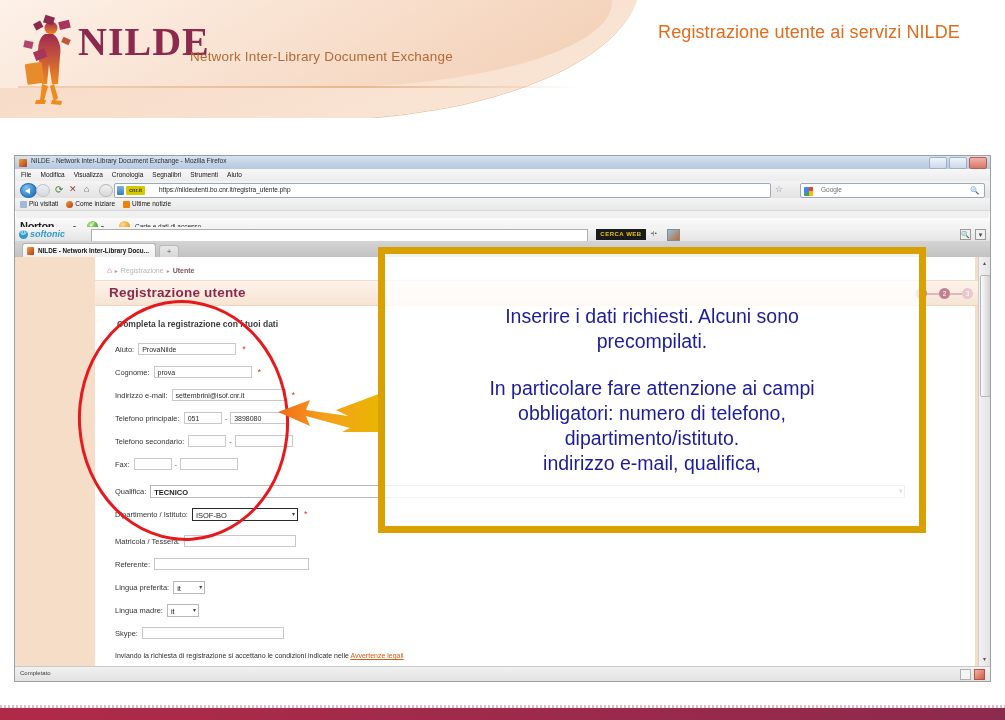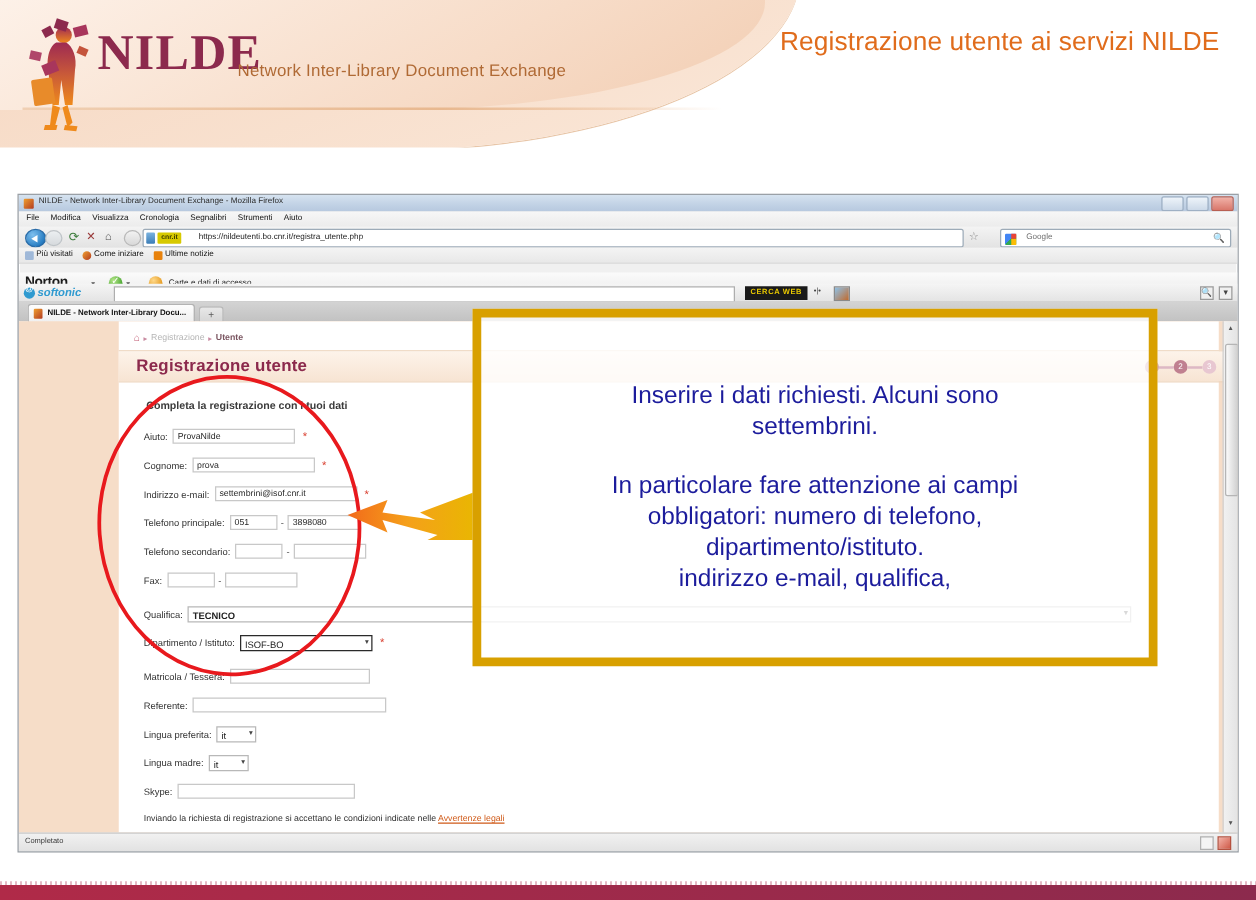--- a/index.html
+++ b/index.html
@@ -41,22 +41,23 @@
     font-size:40px;font-weight:700;letter-spacing:1px;
     color:#8c2a4d;line-height:40px;
   }
   #logo-tagline{
     position:absolute;left:190px;top:49px;
     font-size:13.5px;color:#b06a35;letter-spacing:0.2px;
     font-family:"Liberation Sans", sans-serif;
   }
   #slide-title{
     position:absolute;left:624px;top:22px;width:370px;
-    font-size:21px;color:#e06c1c;letter-spacing:0.1px;
+    font-size:18px;color:#e06c1c;letter-spacing:0.1px;
     font-family:"Liberation Sans", sans-serif;
+    text-align:center;
   }
 
   
   #browser{
     position:absolute;left:14px;top:155px;width:975px;height:525px;
     background:#f0f0f0;
     border:1px solid #9aa0a6;
     box-shadow:0 0 0 1px #ffffff inset;
     overflow:hidden;
     font-family:"Liberation Sans", sans-serif;
@@ -637,21 +638,21 @@
       <stop offset="55%" stop-color="#f5a01a"></stop>
       <stop offset="100%" stop-color="#f26a1b"></stop>
     </linearGradient>
   </defs>
   <path d="M108 4 L60 22 L72 28 L30 22 L34 12 L2 24 L34 38 L30 28 L74 40 L66 44 L108 44 Z" fill="url(#arrgrad)"></path>
 </svg>
 
 <div id="callout">
   <div id="callout-text">
     <p>Inserire i dati richiesti. Alcuni sono</p>
-    <p>settembrini.</p>
+    <p>precompilati.</p>
     <p class="gap">In particolare fare attenzione ai campi</p>
     <p>obbligatori: numero di telefono,</p>
     <p>dipartimento/istituto.</p>
     <p>indirizzo e-mail, qualifica,</p>
   </div>
 </div>
 
 <div id="bottombar"></div>
 
 </body></html>

